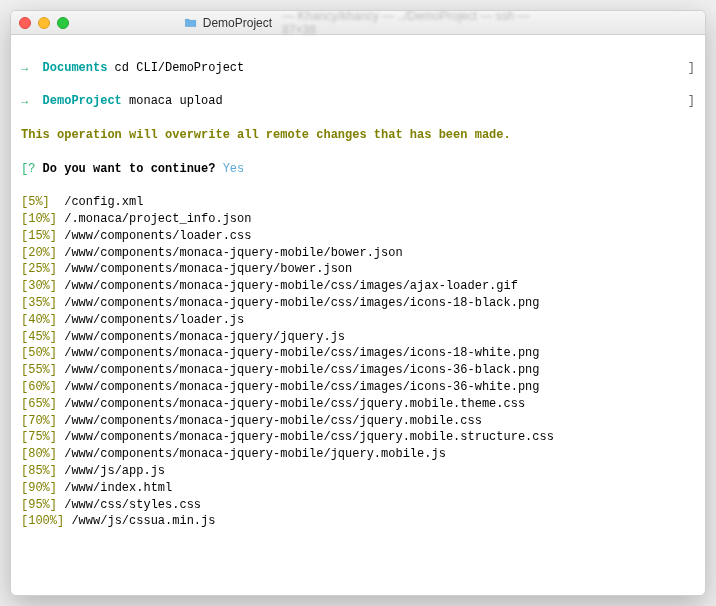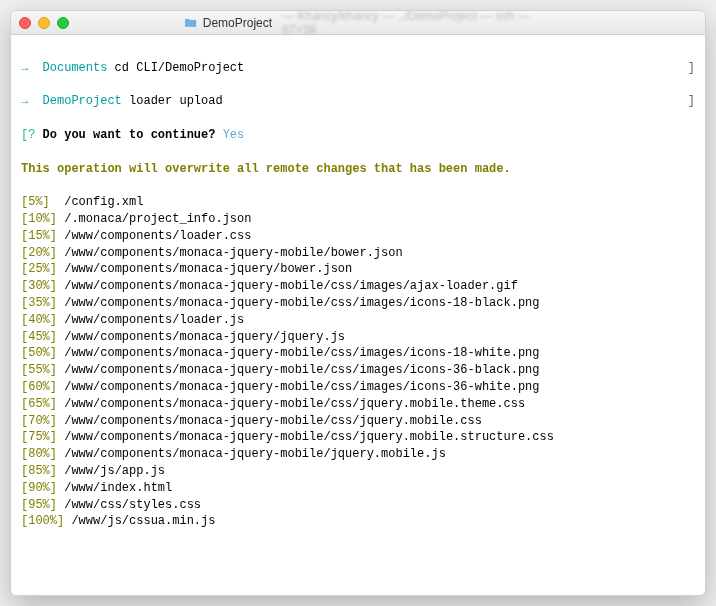--- a/index.html
+++ b/index.html
@@ -11,21 +11,21 @@
 .tl.close { background: #ff5f57; border: 1px solid #e04540; }
 .tl.min { background: #ffbd2e; border: 1px solid #dfa023; }
 .tl.max { background: #28c840; border: 1px solid #1ea830; }
 .title-wrap { position: absolute; left: 50%; transform: translateX(-50%); display: flex; align-items: center; gap: 6px; }
 .folder-icon { width: 14px; height: 11px; }
 .title-text { font-size: 12px; font-family: -apple-system, "Helvetica Neue", sans-serif; color: #333; }
 .title-rest { color: #bbb; filter: blur(1.5px); margin-left: 4px; font-family: -apple-system, sans-serif; font-size: 12px; }
 .terminal { padding: 8px 10px; line-height: 1.4; color: #000; white-space: pre; overflow: hidden; }
 .line { white-space: pre; }
 .arrow { color: #2bb673; }
-.cyan { color: #00a0a0; font-weight: normal; }
+.cyan { color: #00a0a0; font-weight: bold; }
 .olive { color: #808000; font-weight: bold; }
 .olive-reg { color: #808000; }
 .qmark { color: #2bb673; }
 .bold { font-weight: bold; }
 .blue { color: #5fa8d3; }
 .rbrace { float: right; color: #666; }
 </style>
 </head>
 <body>
 
@@ -40,23 +40,23 @@
       <svg class="folder-icon" viewBox="0 0 14 11">
         <path d="M1 2 L5 2 L6 3 L13 3 L13 10 L1 10 Z" fill="#6db3e8" stroke="#4a8fc4" stroke-width="0.5"></path>
         <path d="M1 2 L5 2 L6 3 L1 3 Z" fill="#5a9fd4"></path>
       </svg>
       <span class="title-text">DemoProject</span>
       <span class="title-rest">— Khancy/khancy — ../DemoProject — ssh — 87×38</span>
     </div>
   </div>
   <div class="terminal">
 <div class="line"><span class="rbrace">]</span><span class="arrow">→</span>  <span class="cyan">Documents</span><span> cd CLI/DemoProject</span></div>
-<div class="line"><span class="rbrace">]</span><span class="arrow">→</span>  <span class="cyan">DemoProject</span><span> loader upload</span></div>
+<div class="line"><span class="rbrace">]</span><span class="arrow">→</span>  <span class="cyan">DemoProject</span><span> monaca upload</span></div>
+<div class="line"><span class="olive">This operation will overwrite all remote changes that has been made.</span></div>
 <div class="line"><span class="qmark">[?</span><span class="bold"> Do you want to continue? </span><span class="blue">Yes</span></div>
-<div class="line"><span class="olive">This operation will overwrite all remote changes that has been made.</span></div>
 <div id="progress"><div class="line"><span class="olive-reg">[5%]</span><span>  /config.xml</span></div><div class="line"><span class="olive-reg">[10%]</span><span> /.monaca/project_info.json</span></div><div class="line"><span class="olive-reg">[15%]</span><span> /www/components/loader.css</span></div><div class="line"><span class="olive-reg">[20%]</span><span> /www/components/monaca-jquery-mobile/bower.json</span></div><div class="line"><span class="olive-reg">[25%]</span><span> /www/components/monaca-jquery/bower.json</span></div><div class="line"><span class="olive-reg">[30%]</span><span> /www/components/monaca-jquery-mobile/css/images/ajax-loader.gif</span></div><div class="line"><span class="olive-reg">[35%]</span><span> /www/components/monaca-jquery-mobile/css/images/icons-18-black.png</span></div><div class="line"><span class="olive-reg">[40%]</span><span> /www/components/loader.js</span></div><div class="line"><span class="olive-reg">[45%]</span><span> /www/components/monaca-jquery/jquery.js</span></div><div class="line"><span class="olive-reg">[50%]</span><span> /www/components/monaca-jquery-mobile/css/images/icons-18-white.png</span></div><div class="line"><span class="olive-reg">[55%]</span><span> /www/components/monaca-jquery-mobile/css/images/icons-36-black.png</span></div><div class="line"><span class="olive-reg">[60%]</span><span> /www/components/monaca-jquery-mobile/css/images/icons-36-white.png</span></div><div class="line"><span class="olive-reg">[65%]</span><span> /www/components/monaca-jquery-mobile/css/jquery.mobile.theme.css</span></div><div class="line"><span class="olive-reg">[70%]</span><span> /www/components/monaca-jquery-mobile/css/jquery.mobile.css</span></div><div class="line"><span class="olive-reg">[75%]</span><span> /www/components/monaca-jquery-mobile/css/jquery.mobile.structure.css</span></div><div class="line"><span class="olive-reg">[80%]</span><span> /www/components/monaca-jquery-mobile/jquery.mobile.js</span></div><div class="line"><span class="olive-reg">[85%]</span><span> /www/js/app.js</span></div><div class="line"><span class="olive-reg">[90%]</span><span> /www/index.html</span></div><div class="line"><span class="olive-reg">[95%]</span><span> /www/css/styles.css</span></div><div class="line"><span class="olive-reg">[100%]</span><span> /www/js/cssua.min.js</span></div></div>
 <div class="line">&nbsp;</div>
 
 
 
 
 
 
 
 

